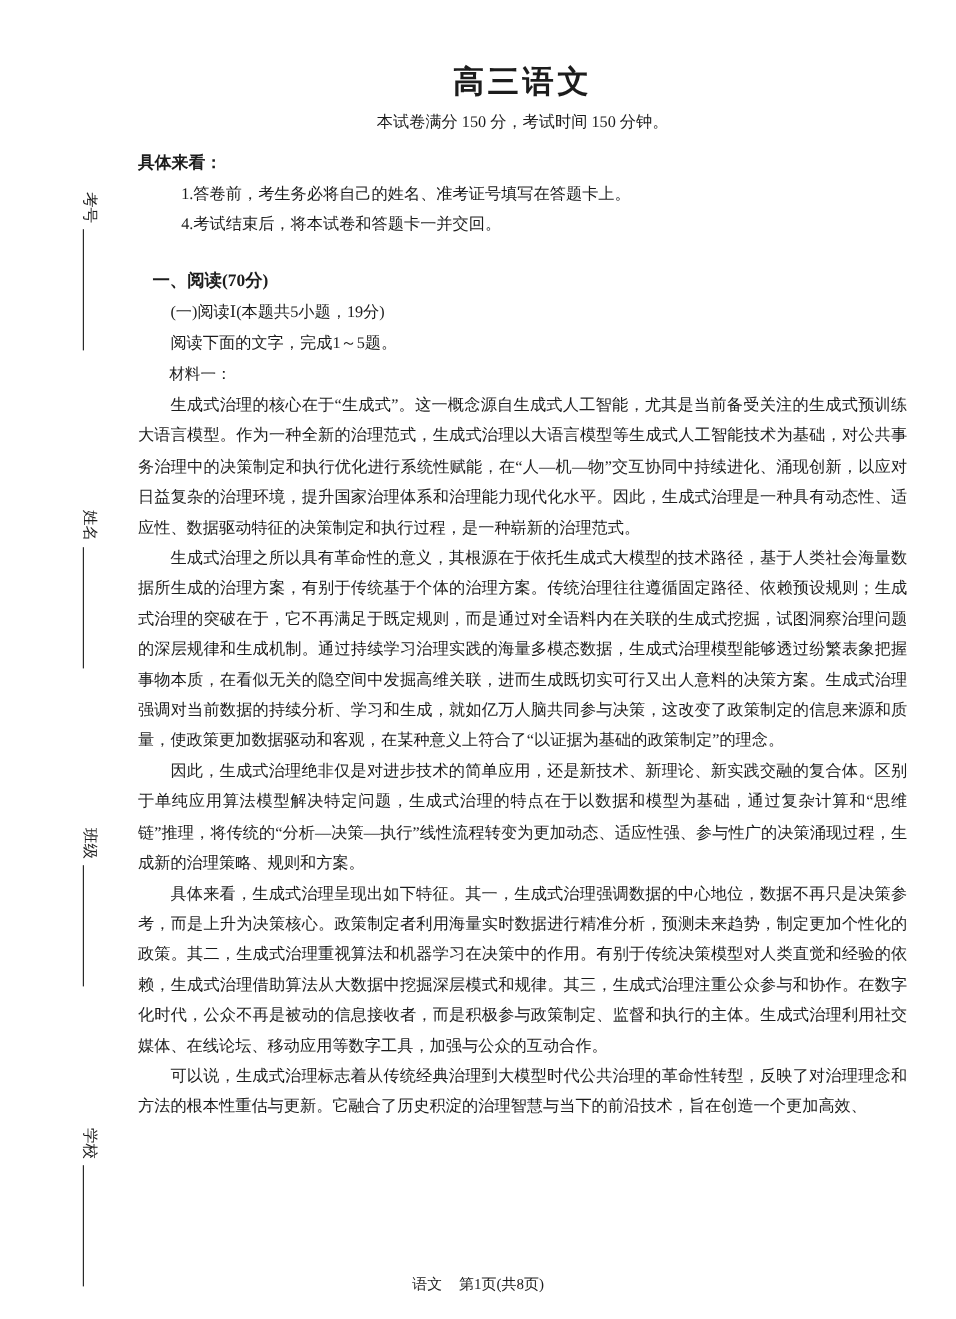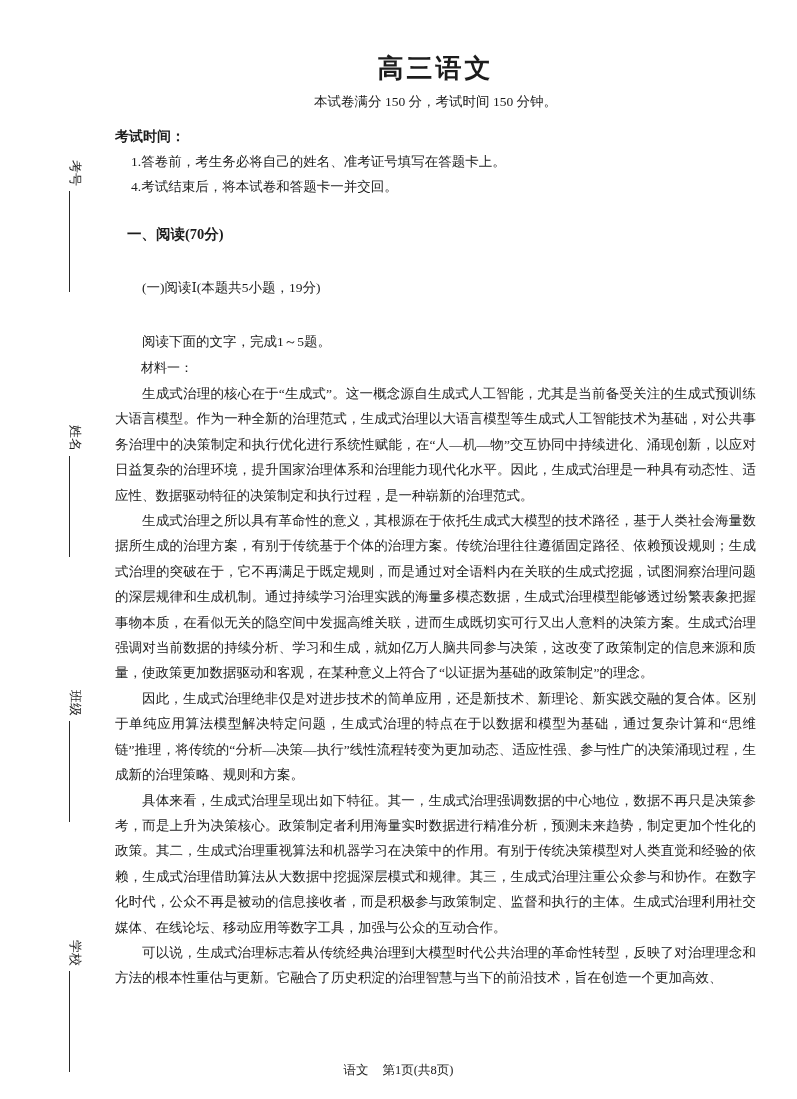--- a/index.html
+++ b/index.html
@@ -58,35 +58,34 @@
   }
   .notice-heading {
     font-size: 14px;
     font-weight: bold;
     margin-top: 13px;
     line-height: 25px;
   }
   .notice-item {
     font-size: 13.5px;
     line-height: 25px;
-    margin-left: 16px;
+    margin-left: 36px;
     text-align: justify;
   }
   .section-heading {
     font-size: 14.5px;
     font-weight: bold;
     margin-top: 22px;
     line-height: 26px;
     margin-left: 12px;
   }
   .sub-line {
     font-size: 13.5px;
     line-height: 26px;
     text-indent: 2em;
-    margin-top: 28px;
   }
   .material-label {
     font-size: 13px;
     line-height: 26px;
     text-indent: 2em;
     font-weight: normal;
   }
   .para {
     font-size: 13.5px;
     line-height: 25.4px;
@@ -121,21 +120,21 @@
   </div>
   <div class="seal-item seal-school">
     <span>学校</span>
     <span class="seal-line"></span>
   </div>
 
   <div class="content">
     <div class="title">高三语文</div>
     <div class="subtitle">本试卷满分 150 分，考试时间 150 分钟。</div>
 
-    <div class="notice-heading">考试时间：</div>
+    <div class="notice-heading">具体来看：</div>
     <div class="notice-item">1.答卷前，考生务必将自己的姓名、准考证号填写在答题卡上。</div>
     <div class="notice-item">4.考试结束后，将本试卷和答题卡一并交回。</div>
 
     <div class="section-heading">一、阅读(70分)</div>
     <div class="sub-line">(一)阅读Ⅰ(本题共5小题，19分)</div>
     <div class="sub-line">阅读下面的文字，完成1～5题。</div>
     <div class="material-label">材料一：</div>
 
     <p class="para">生成式治理的核心在于“生成式”。这一概念源自生成式人工智能，尤其是当前备受关注的生成式预训练大语言模型。作为一种全新的治理范式，生成式治理以大语言模型等生成式人工智能技术为基础，对公共事务治理中的决策制定和执行优化进行系统性赋能，在“人—机—物”交互协同中持续进化、涌现创新，以应对日益复杂的治理环境，提升国家治理体系和治理能力现代化水平。因此，生成式治理是一种具有动态性、适应性、数据驱动特征的决策制定和执行过程，是一种崭新的治理范式。</p>
     <p class="para">生成式治理之所以具有革命性的意义，其根源在于依托生成式大模型的技术路径，基于人类社会海量数据所生成的治理方案，有别于传统基于个体的治理方案。传统治理往往遵循固定路径、依赖预设规则；生成式治理的突破在于，它不再满足于既定规则，而是通过对全语料内在关联的生成式挖掘，试图洞察治理问题的深层规律和生成机制。通过持续学习治理实践的海量多模态数据，生成式治理模型能够透过纷繁表象把握事物本质，在看似无关的隐空间中发掘高维关联，进而生成既切实可行又出人意料的决策方案。生成式治理强调对当前数据的持续分析、学习和生成，就如亿万人脑共同参与决策，这改变了政策制定的信息来源和质量，使政策更加数据驱动和客观，在某种意义上符合了“以证据为基础的政策制定”的理念。</p>

